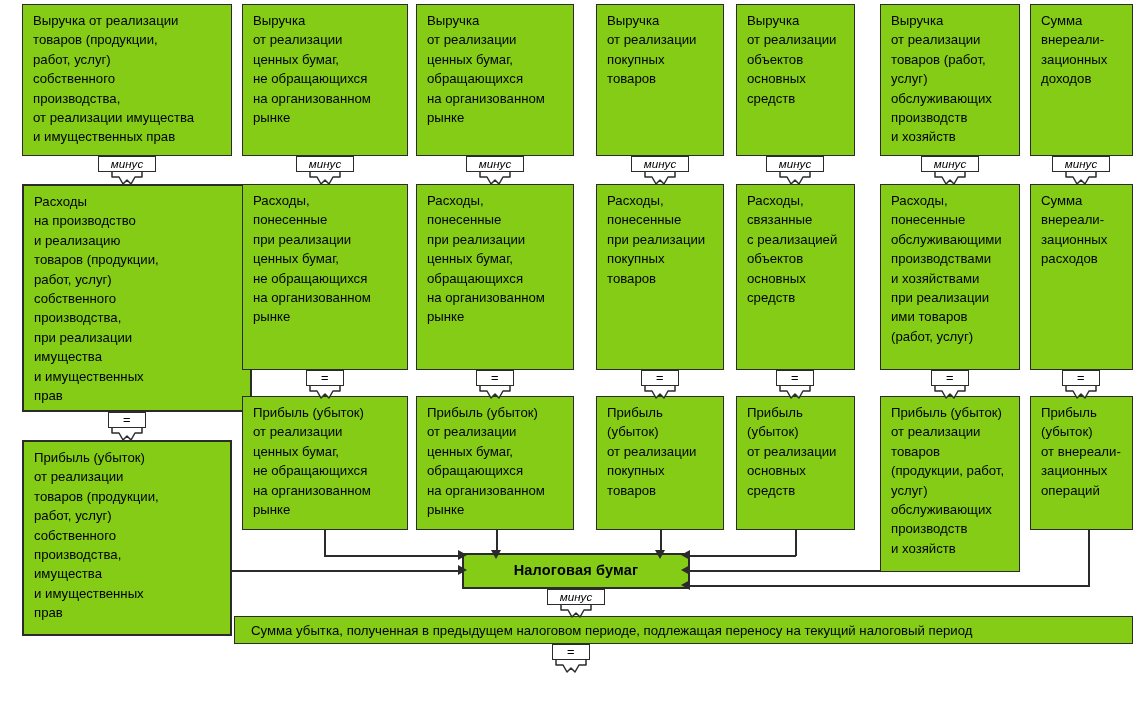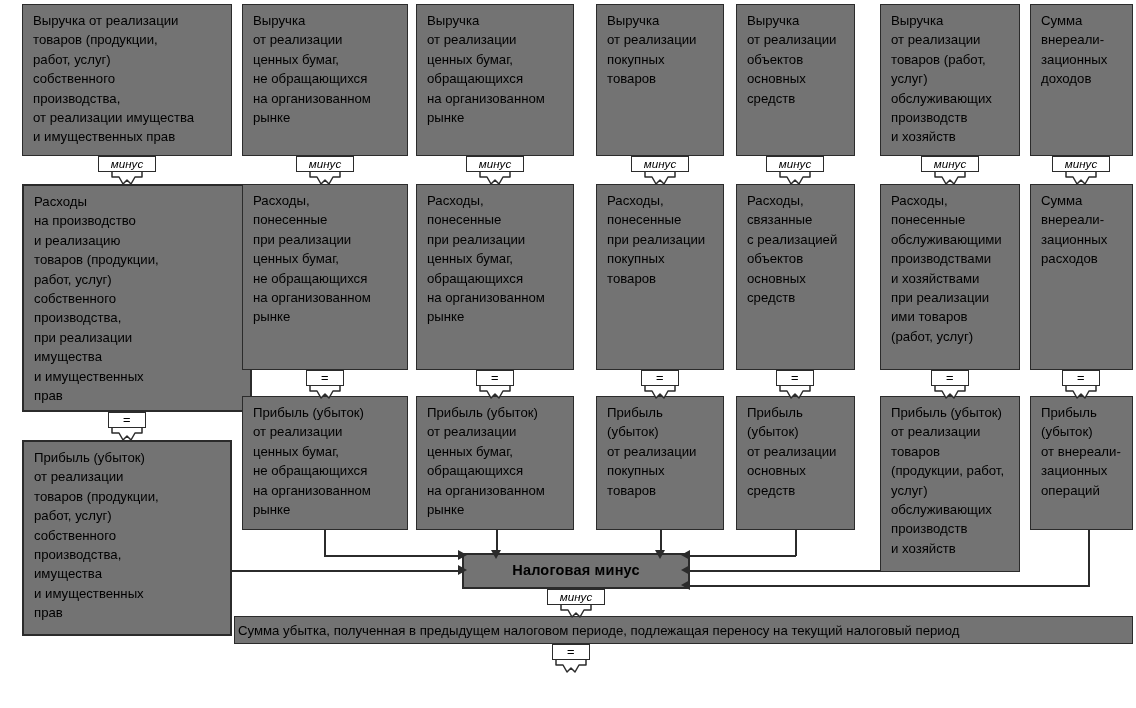--- a/index.html
+++ b/index.html
@@ -11,40 +11,40 @@
     position:relative;
     width:1136px;
     height:708px;
     background:#fff;
     overflow:hidden;
   }
   .box{
     position:absolute;
     box-sizing:border-box;
     border:1.6px solid #2b2b2b;
-    background:#737373;
+    background:#84cc16;
     padding:6px 8px 4px 10px;
     font-size:13.2px;
     line-height:19.4px;
     white-space:pre-line;
     z-index:3;
   }
   .box.thick{border-width:2.2px;}
   .box.center{
     text-align:center;
     font-weight:bold;
     padding:0;
     display:flex;
     align-items:center;
     justify-content:center;
     font-size:14.5px;
     letter-spacing:.2px;
   }
   .box.wide-line{
-    padding:4px 6px 2px 3px;
+    padding:4px 6px 2px 16px;
     font-size:13.2px;
     white-space:nowrap;
   }
   
   .op{
     position:absolute;
     z-index:6;
     font-style:italic;
   }
   .op .chip{
@@ -364,21 +364,21 @@
   <div class="arrow left" style="left:681px;top:550px;"></div>
 
   <div class="seg v" style="left:949px;top:572px;height:0px;"></div>
   <div class="seg h" style="left:690px;top:570px;width:260px;"></div>
   <div class="arrow left" style="left:681px;top:565px;"></div>
 
   <div class="seg v" style="left:1088px;top:530px;height:56px;"></div>
   <div class="seg h" style="left:690px;top:585px;width:400px;"></div>
   <div class="arrow left" style="left:681px;top:580px;"></div>
 
-  <div class="box center thick" style="left:462px;top:553px;width:228px;height:36px;">Налоговая минус</div>
+  <div class="box center thick" style="left:462px;top:553px;width:228px;height:36px;">Налоговая бумаг</div>
 
   <div class="op" style="left:547px;top:589px;width:58px;height:30px;">
     <div class="chip" style="width:58px;">минус</div>
     <svg width="34" height="16" viewBox="0 0 34 16">
       <path d="M2 1 L2 6 L9 6 L13 13 L17 9 L21 13 L25 6 L32 6 L32 1" fill="#ffffff" stroke="#2b2b2b" stroke-width="1.5" stroke-linejoin="round"></path>
     </svg>
   </div>
 
   <div class="box wide-line" style="left:234px;top:616px;width:899px;height:28px;display:flex;align-items:center;">Сумма убытка, полученная в предыдущем налоговом периоде, подлежащая переносу на текущий налоговый период</div>
 

